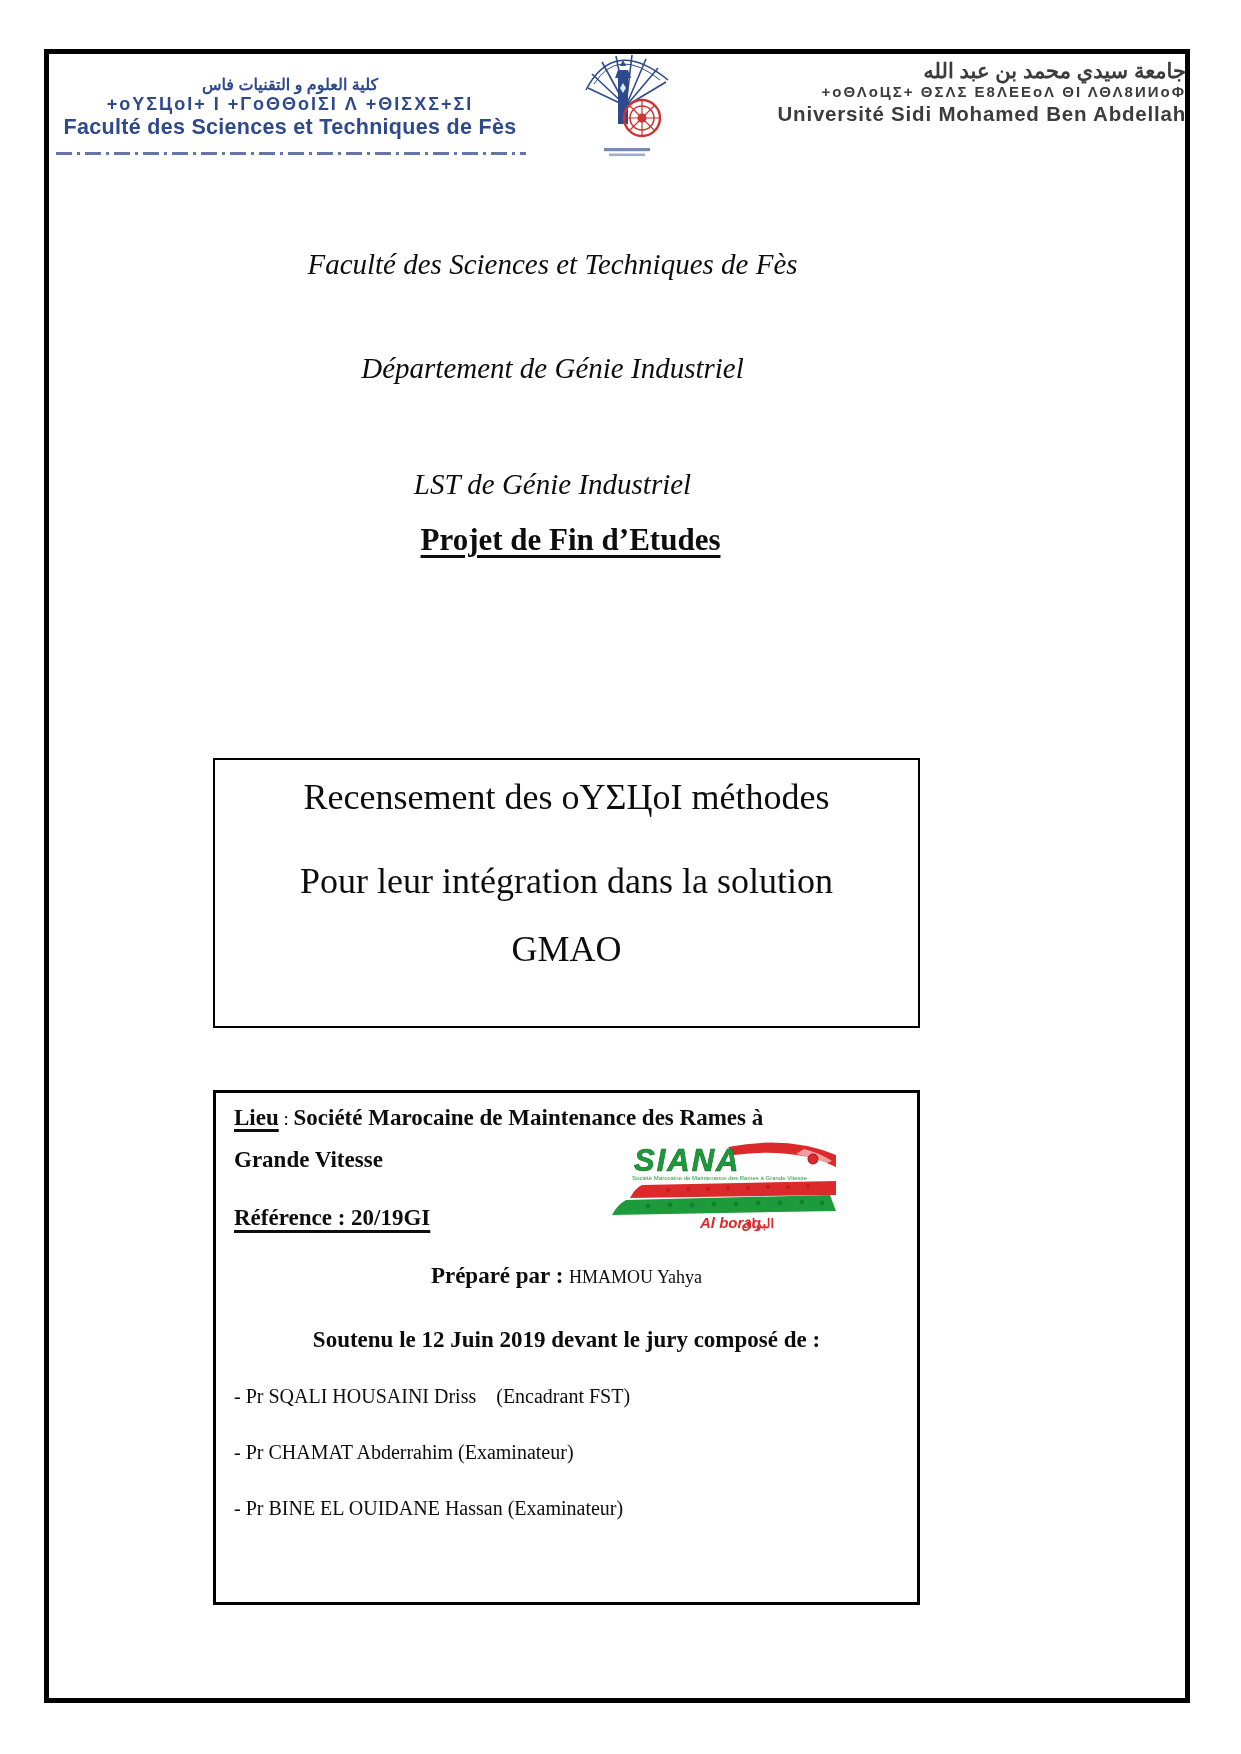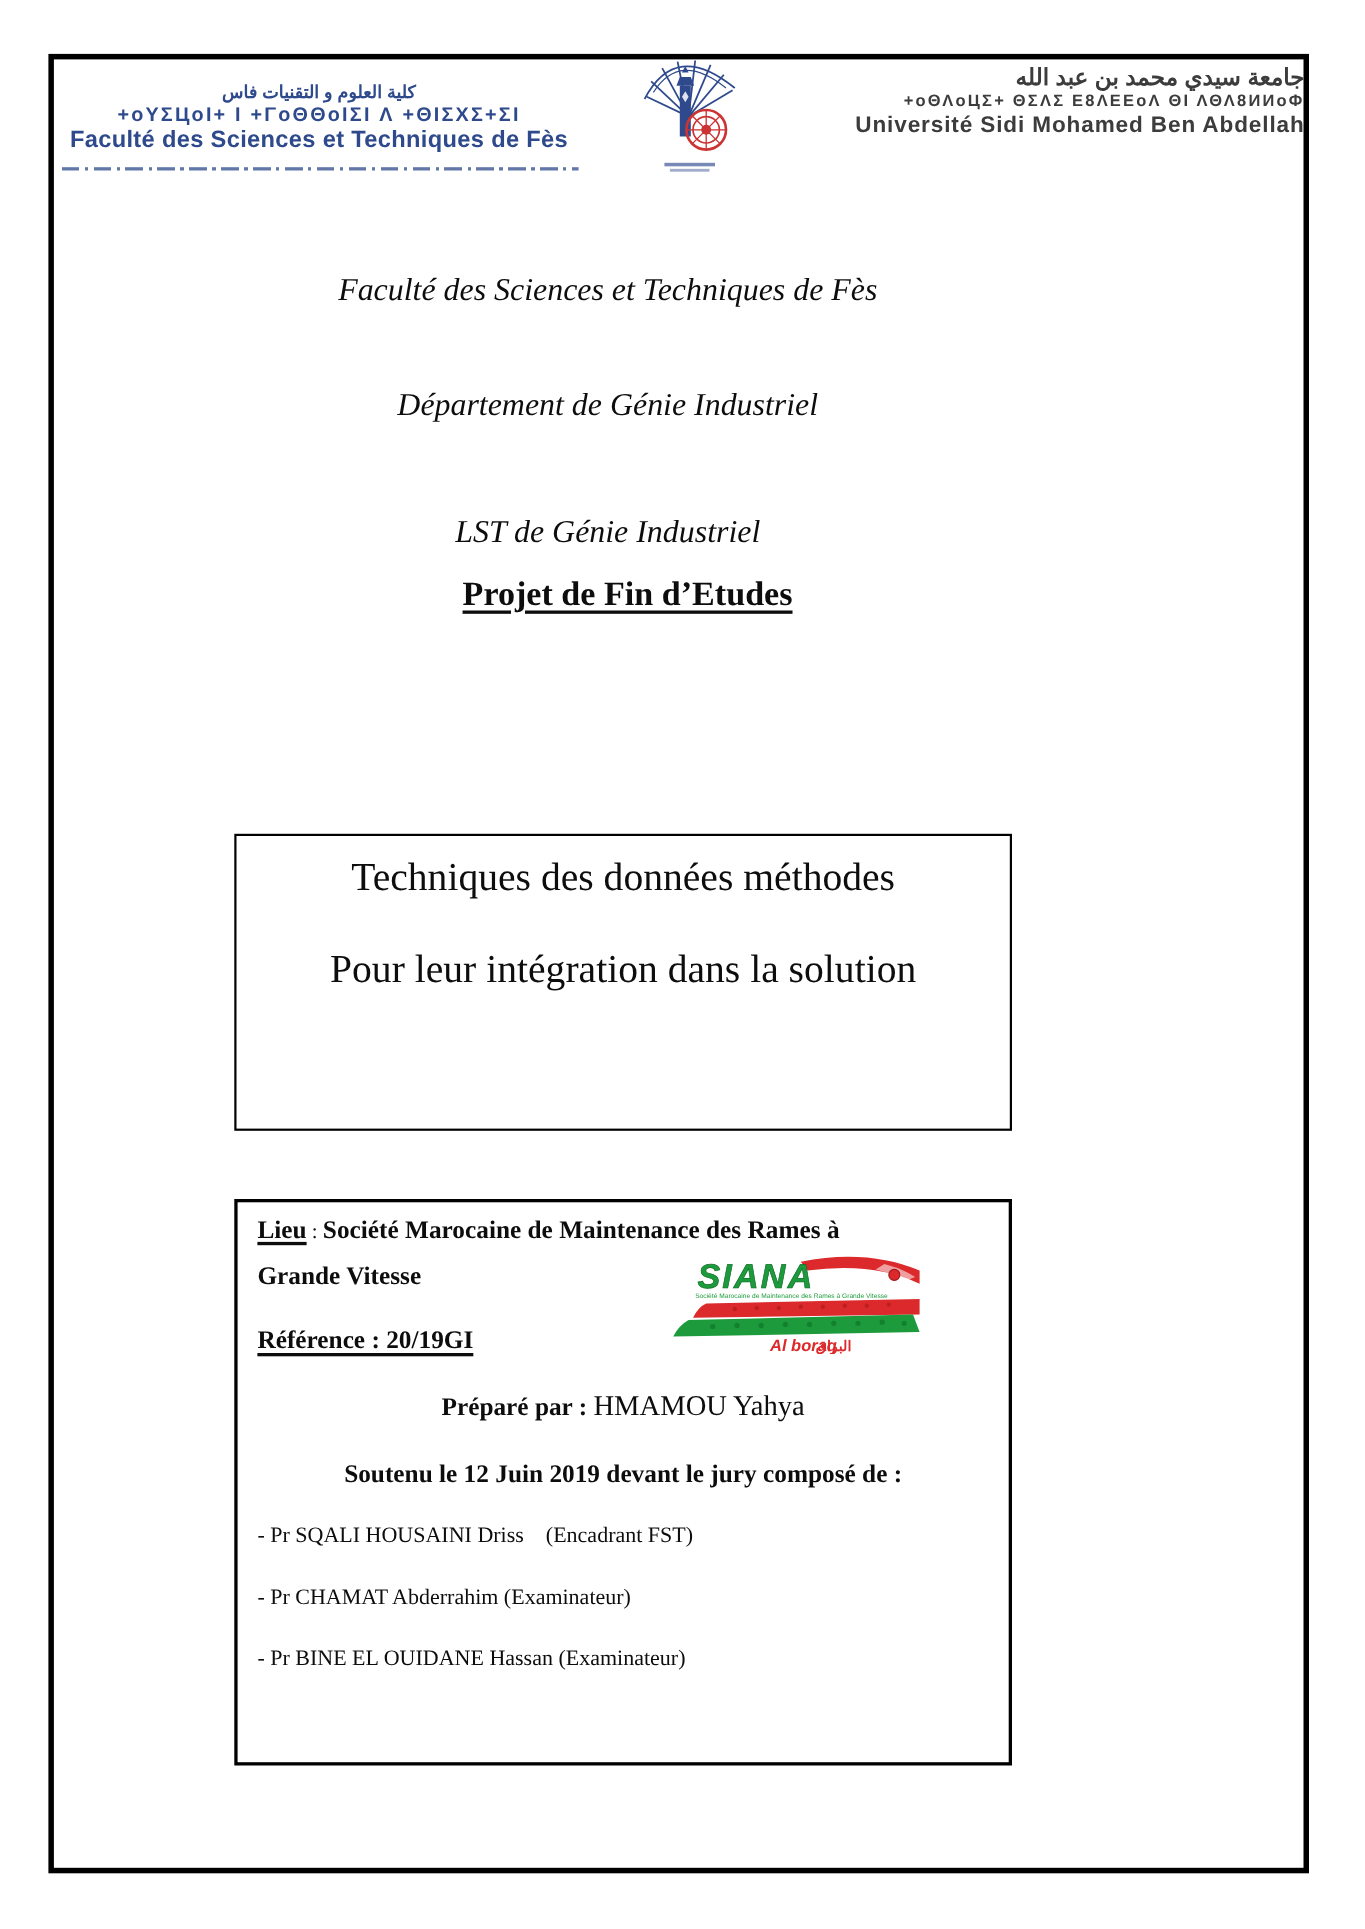--- a/index.html
+++ b/index.html
@@ -37,21 +37,21 @@
   
   .info-box{position:absolute;left:213px;top:1090px;width:701px;height:509px;border:3px solid #000;}
   .bold22{font-weight:bold;font-size:23px;}
   .lieu-line{position:absolute;left:18px;top:12px;}
   .lieu-label{text-decoration:underline;text-decoration-thickness:2.5px;text-underline-offset:4px;}
   .lieu-sep{font-weight:normal;font-size:19px;}
   .grande{position:absolute;left:18px;top:54px;}
   .reference{position:absolute;left:18px;top:112px;text-decoration:underline;text-decoration-thickness:2.5px;text-underline-offset:5px;}
   .siana{position:absolute;left:392px;top:42px;width:232px;height:96px;}
   .prepare{position:absolute;left:0;top:170px;width:100%;text-align:center;}
-  .prepare .val{font-weight:normal;font-size:26px;}
+  .prepare .val{font-weight:normal;font-size:18px;}
   .soutenu{position:absolute;left:0;top:234px;width:100%;text-align:center;}
   .jury-line{position:absolute;left:18px;font-size:20px;white-space:pre;}
   .jury-0{top:292px;}
   .jury-1{top:348px;}
   .jury-2{top:404px;}
 </style>
 </head>
 <body>
 
 <div class="page-border"></div>
@@ -104,22 +104,23 @@
     <div class="fr">Université Sidi Mohamed Ben Abdellah</div>
   </div>
 </div>
 
 <div class="centerline it" style="top:248px;">Faculté des Sciences et Techniques de Fès</div>
 <div class="centerline it" style="top:352px;">Département de Génie Industriel</div>
 <div class="centerline it" style="top:468px;">LST de Génie Industriel</div>
 <div class="centerline pfe" style="top:522px;">Projet de Fin d’Etudes</div>
 
 <div class="title-box">
-  <div class="title-line" style="top:18px;">Techniques des données méthodes</div>
+  <div class="title-line" style="top:18px;">Recensement des oYΣЦoI méthodes</div>
   <div class="title-line" style="top:102px;">Pour leur intégration dans la solution</div>
+  <div class="title-line" style="top:170px;">GMAO</div>
 </div>
 
 <div class="info-box">
 
   <div class="lieu-line bold22">
     <span class="lieu-label">Lieu</span><span class="lieu-sep"> : </span><span>Société Marocaine de Maintenance des Rames à</span>
   </div>
   <div class="grande bold22">Grande Vitesse</div>
 
   <div class="siana">

